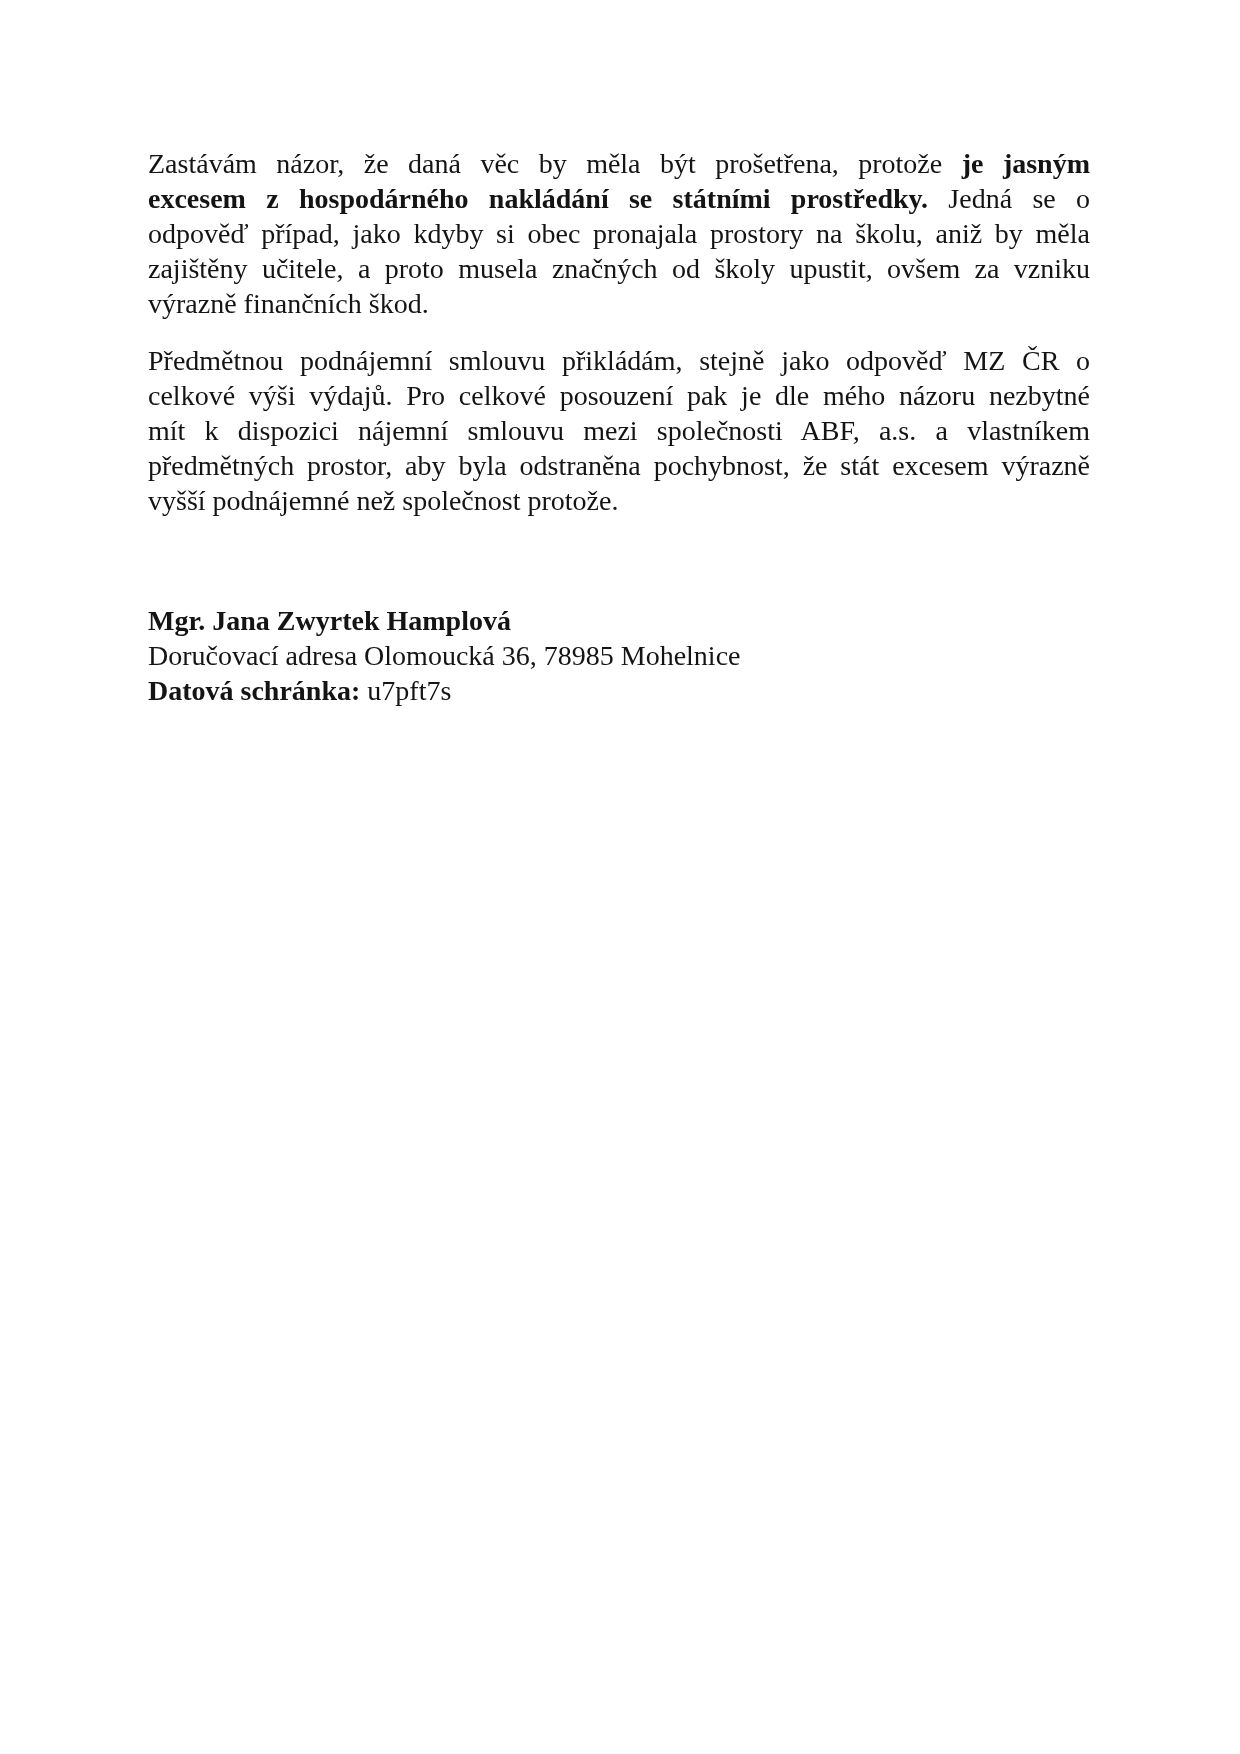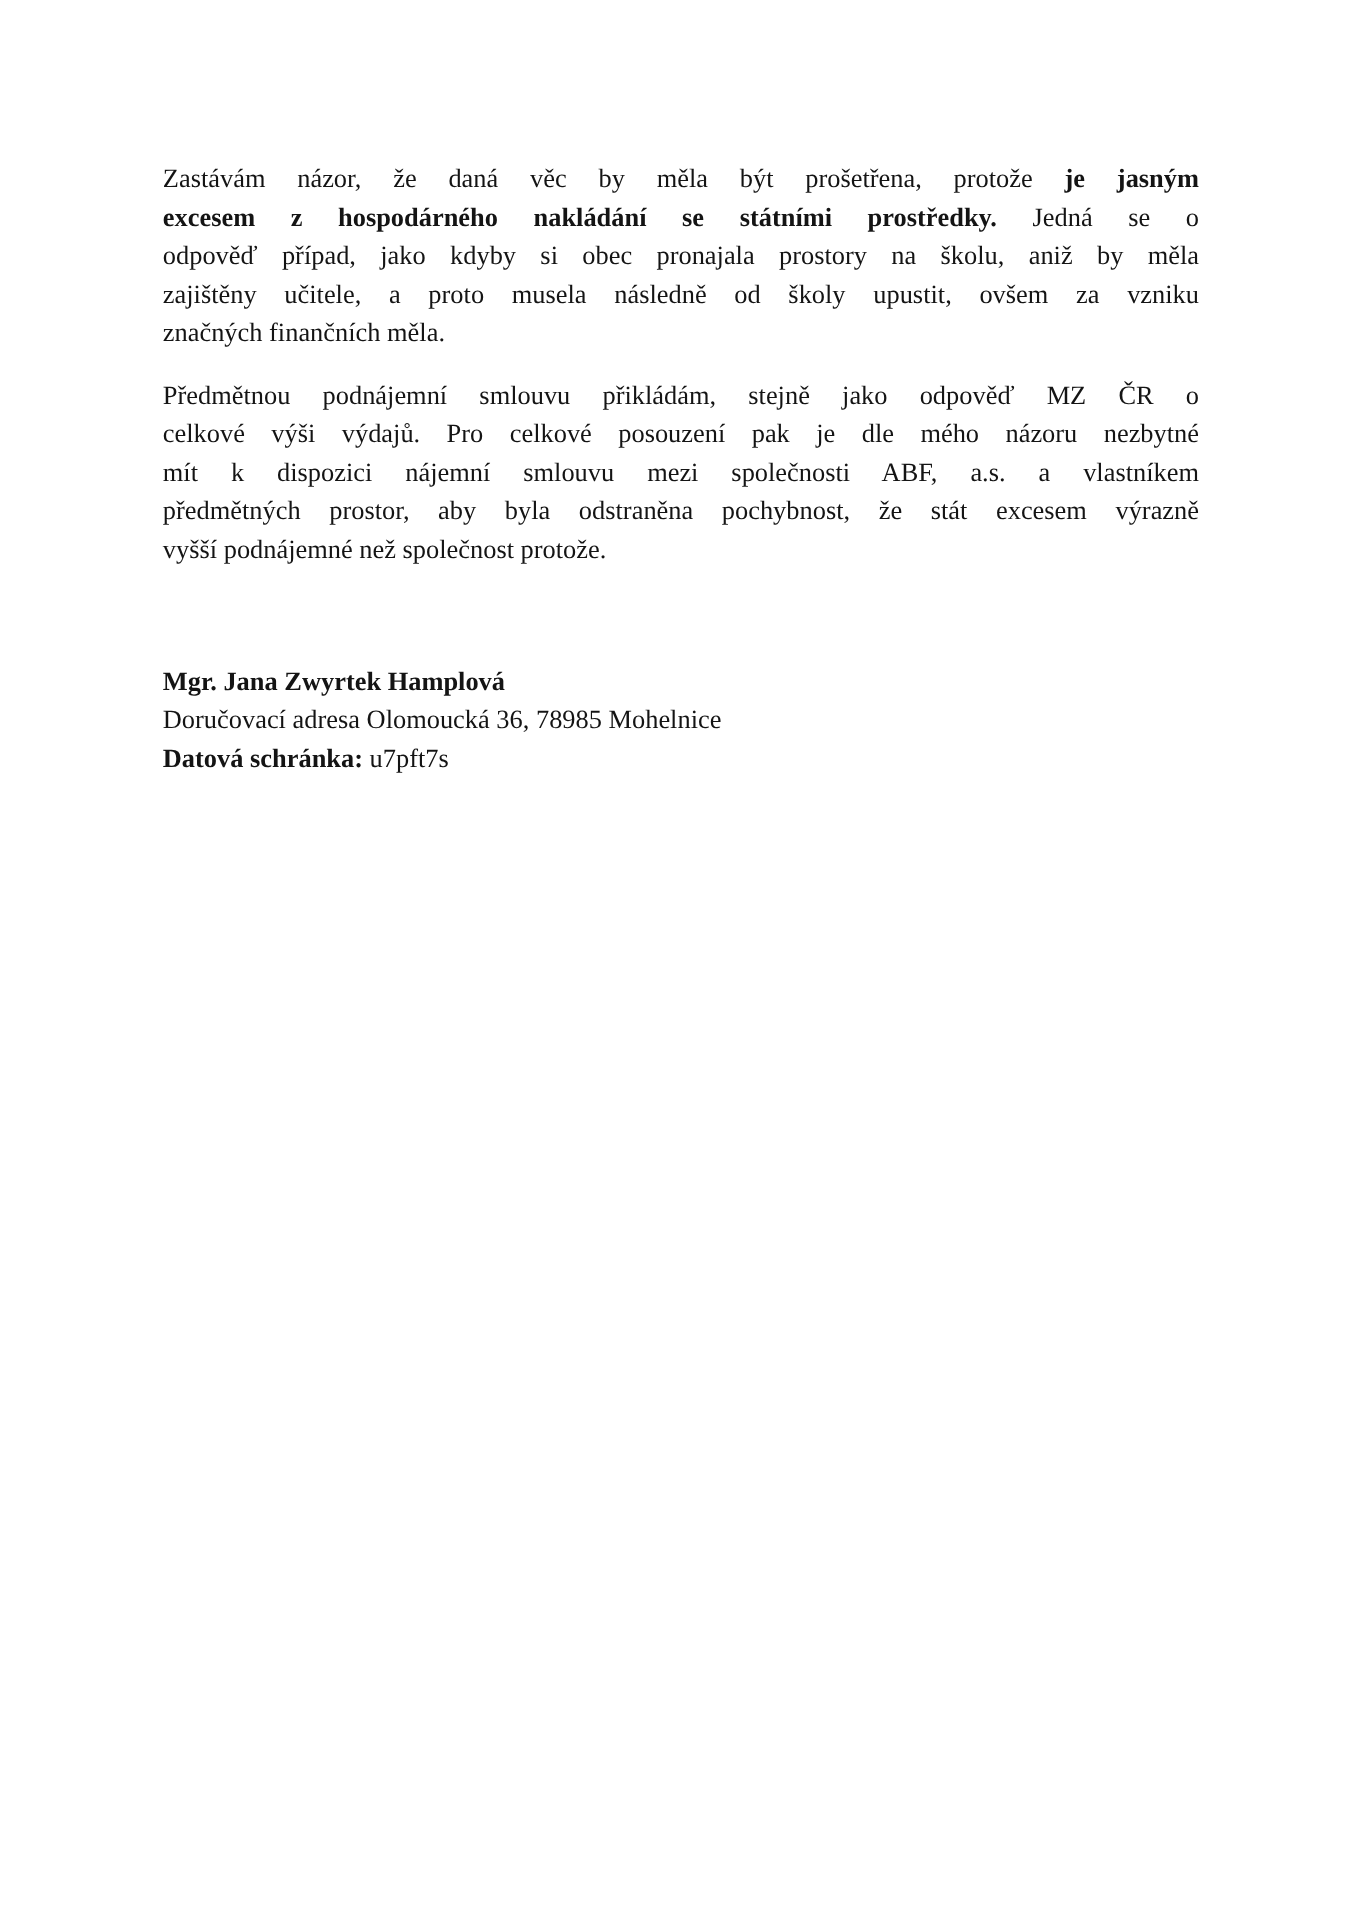--- a/index.html
+++ b/index.html
@@ -7,21 +7,21 @@
     padding: 0;
     background: #ffffff;
   }
   .page {
     position: relative;
     width: 1240px;
     height: 1754px;
     background: #ffffff;
     color: #141414;
     font-family: "Liberation Serif", "DejaVu Serif", serif;
-    font-size: 24px;
+    font-size: 28px;
     line-height: 35px;
     box-sizing: border-box;
     padding: 146px 150px 0 148px;
     overflow: hidden;
   }
   .para { margin: 0 0 22px 0; }
   .line { text-align: left; }
   .line.justify {
     text-align: justify;
     text-align-last: justify;
@@ -36,22 +36,22 @@
 </head>
 <body>
 
 <div class="page">
   <div>
 
     <div class="para">
         <div class="line justify"><span class="seg">Zastávám názor, že daná věc by měla být prošetřena, protože </span><span class="seg bold">je jasným</span></div>
         <div class="line justify"><span class="seg bold">excesem z hospodárného nakládání se státními prostředky.</span><span class="seg"> Jedná se o</span></div>
         <div class="line justify"><span class="seg">odpověď případ, jako kdyby si obec pronajala prostory na školu, aniž by měla</span></div>
-        <div class="line justify"><span class="seg">zajištěny učitele, a proto musela následně od školy upustit, ovšem za vzniku</span></div>
-        <div class="line"><span class="seg">značných finančních měla.</span></div>
+        <div class="line justify"><span class="seg">zajištěny učitele, a proto musela značných od školy upustit, ovšem za vzniku</span></div>
+        <div class="line"><span class="seg">výrazně finančních škod.</span></div>
       </div>
 
     <div class="para">
         <div class="line justify"><span class="seg">Předmětnou podnájemní smlouvu přikládám, stejně jako odpověď MZ ČR o</span></div>
         <div class="line justify"><span class="seg">celkové výši výdajů. Pro celkové posouzení pak je dle mého názoru nezbytné</span></div>
         <div class="line justify"><span class="seg">mít k dispozici nájemní smlouvu mezi společnosti ABF, a.s. a vlastníkem</span></div>
         <div class="line justify"><span class="seg">předmětných prostor, aby byla odstraněna pochybnost, že stát excesem výrazně</span></div>
         <div class="line"><span class="seg">vyšší podnájemné než společnost protože.</span></div>
       </div>
 

